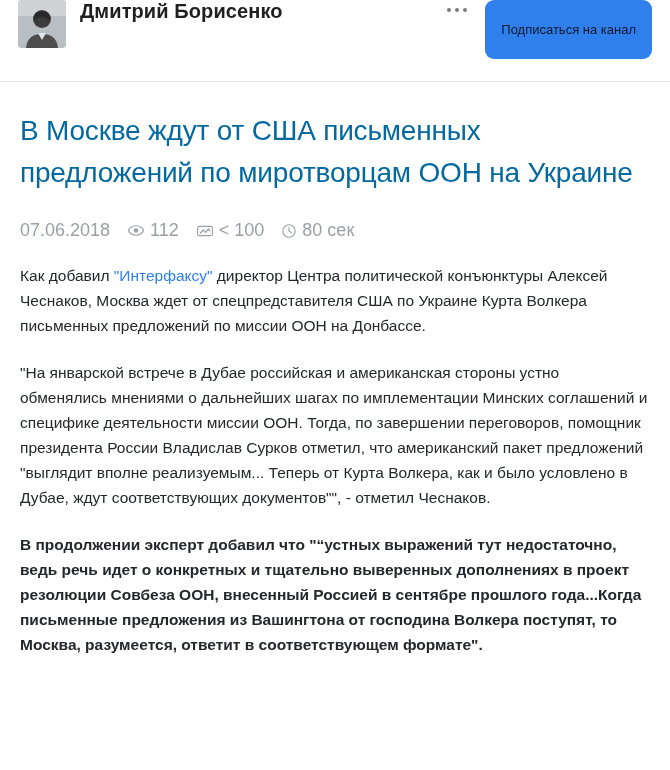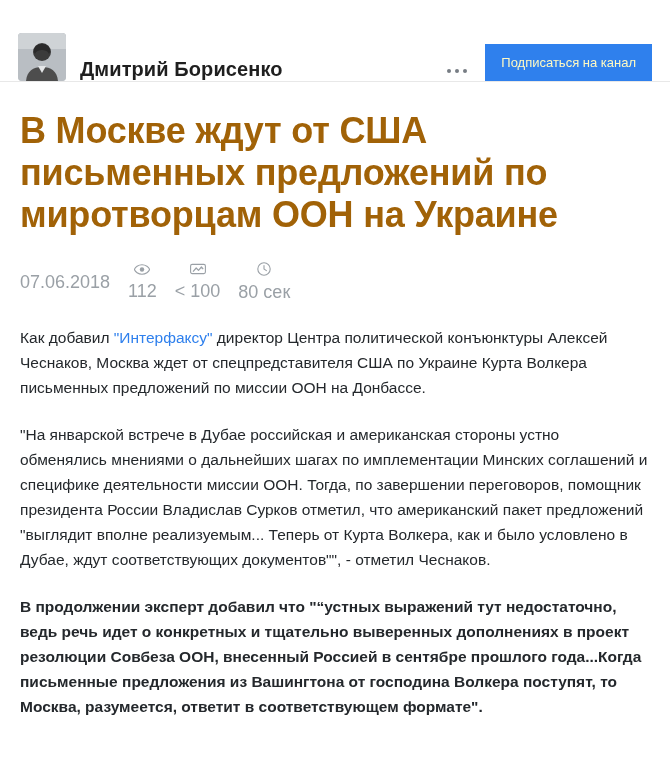--- a/index.html
+++ b/index.html
@@ -21,21 +21,21 @@
     position: relative;
     box-sizing: border-box;
   }
 
   
   .header {
     height: 82px;
     box-sizing: border-box;
     border-bottom: 1px solid #e8e8e8;
     display: flex;
-    align-items: flex-end;
+    align-items: flex-start;
     padding: 0 18px 0 18px;
     background: #ffffff;
   }
   .avatar {
     width: 48px;
     height: 48px;
     border-radius: 4px;
     overflow: hidden;
     flex: 0 0 auto;
     background: #c9cdd1;
@@ -61,58 +61,57 @@
   }
   .more-dots i {
     display: block;
     width: 4px;
     height: 4px;
     border-radius: 50%;
     background: #777d84;
   }
   .subscribe-btn {
     background: #2f80ed;
-    color: #fef9c3;
+    color: #0f172a;
     font-size: 13px;
     border: none;
-    border-radius: 0;
-    padding: 11px 16px;
+    border-radius: 9px;
+    padding: 22px 16px;
     cursor: pointer;
     white-space: nowrap;
     font-family: "Liberation Sans", sans-serif;
   }
 
   
   .article {
     padding: 28px 20px 0 20px;
   }
   .title {
-    font-size: 36px;
+    font-size: 28px;
     line-height: 42px;
-    font-weight: bold;
-    color: #a16207;
+    font-weight: normal;
+    color: #0369a1;
     margin: 0 0 26px 0;
     letter-spacing: -0.2px;
   }
 
   .meta {
     display: flex;
     align-items: center;
     font-size: 18px;
     color: #9aa0a6;
     margin-bottom: 22px;
     gap: 18px;
   }
   .meta-date { color: #9aa0a6; }
   .meta-item {
     display: flex;
     align-items: center;
     gap: 6px;
     color: #9aa0a6;
-    flex-direction: column;
   }
   .meta-item svg { display: block; }
 
   .body p {
     font-size: 15.5px;
     line-height: 25px;
     color: #24282c;
     margin: 0 0 22px 0;
   }
   .body p:last-child { margin-bottom: 8px; font-weight: bold; }

